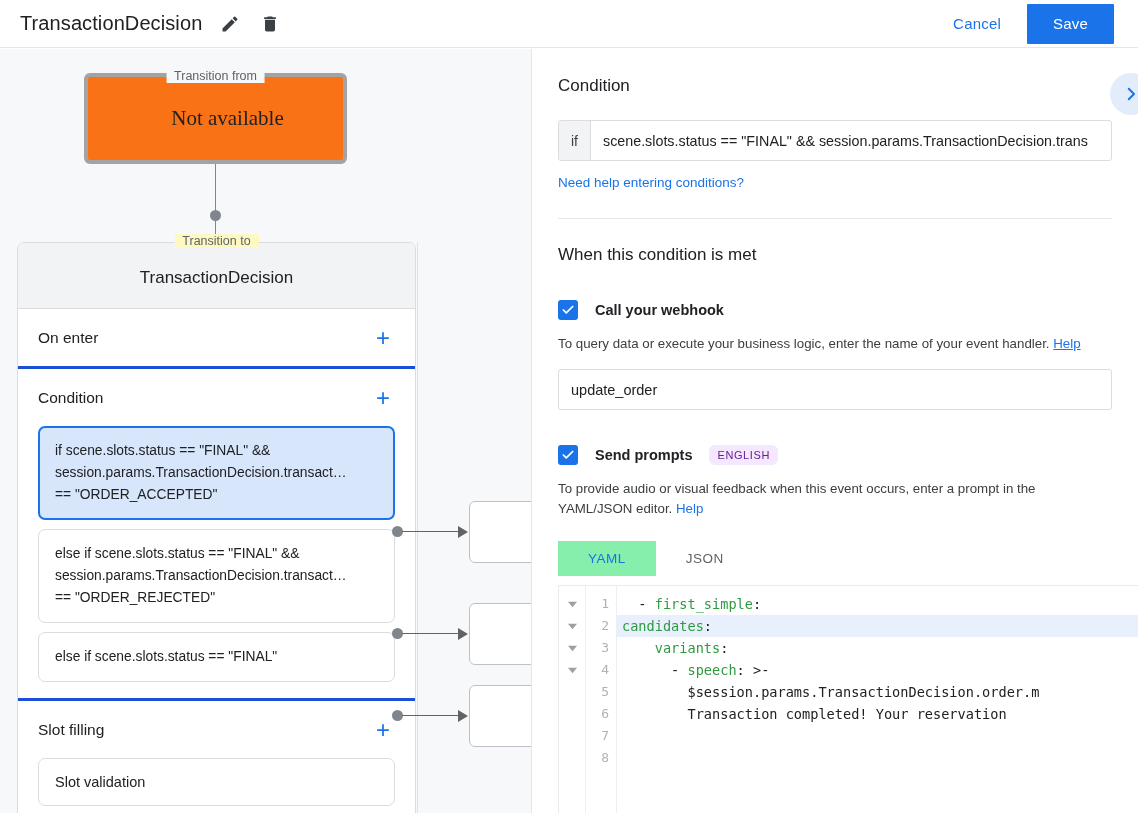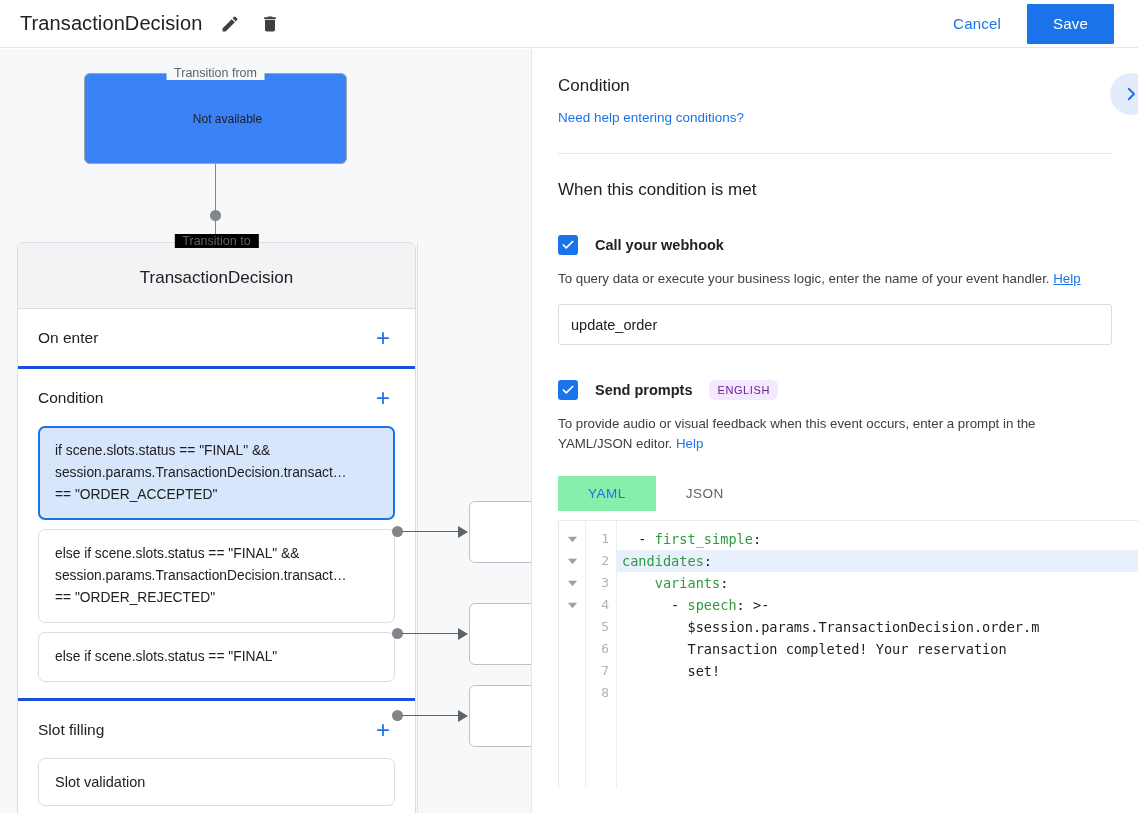--- a/index.html
+++ b/index.html
@@ -40,31 +40,31 @@
 
   
   .graph-pane {
     position: absolute; left: 0; top: 49px; width: 531px; height: 764px;
     background: #f6f8f9; overflow: hidden;
   }
   .graph-inner { position: absolute; left: 0; top: 0; width: 700px; height: 880px; }
 
   .fieldset-box {
     position: absolute;
-    border: 1px solid #a3a3a3; border-radius: 6px; background: #3b82f6; padding-left: 24px;
+    border: 4px solid #a3a3a3; border-radius: 6px; background: #f97316; padding-left: 24px;
   }
   .fieldset-legend {
     position: absolute; top: -8px; left: 50%; transform: translateX(-50%);
     background: #f6f8f9; padding: 0 8px; font-size: 12.5px; color: #5f6368;
     white-space: nowrap;
   }
   #box-from { left: 84px; top: 24px; width: 263px; height: 91px; }
   #box-from .body {
     display: flex; align-items: center; justify-content: center; height: 100%;
-    font-size: 12px; color: #202124;
+    font-size: 21px; color: #202124; font-family: Liberation Serif, serif;
   }
 
   
   .conn-line {
     position: absolute; left: 215px; top: 115px; width: 1px; height: 87px;
     background: #80868b;
   }
   .conn-dot {
     position: absolute; left: 210px; top: 161px; width: 11px; height: 11px;
     border-radius: 50%; background: #80868b;
@@ -75,21 +75,21 @@
     border-top: 11px solid #80868b;
   }
 
   
   #card-to {
     position: absolute; left: 17px; top: 193px; width: 399px; min-height: 600px;
     border: 1px solid #dadce0; border-radius: 7px; background: #fff;
   }
   #card-to .legend {
     position: absolute; top: -9px; left: 50%; transform: translateX(-50%);
-    background: #000000; padding: 0 8px; font-size: 12.5px; color: #5f6368;
+    background: #fef9c3; padding: 0 8px; font-size: 12.5px; color: #5f6368;
   }
   .to-header {
     background: #f1f3f4; border-radius: 6px 6px 0 0;
     padding: 25px 0 20px; text-align: center;
     border-bottom: 1px solid #dadce0;
   }
   .to-header .name { font-size: 17px; color: #202124; }
   .to-header .sub { font-size: 12.5px; color: #5f6368; margin-top: 5px; }
 
   .sec { border-bottom: 3px solid #1d4ed8; padding: 0 20px; }
@@ -331,20 +331,24 @@
 
   <div class="detail-sec">
     <div class="detail-title">Condition</div>
 
     <div class="collapse-fab">
       <svg width="18" height="18" viewBox="0 0 24 24" fill="none" stroke="#1a73e8" stroke-width="2.6" stroke-linecap="round" stroke-linejoin="round">
           <polyline points="9 5 16 12 9 19"></polyline>
         </svg>
     </div>
 
+    <div class="if-row">
+      <div class="if-label">if</div>
+      <input class="if-input" value="scene.slots.status == &quot;FINAL&quot; &amp;&amp; session.params.TransactionDecision.trans" style="">
+    </div>
 
     <a class="link help-link">Need help entering conditions?</a>
     <div class="divider"></div>
   </div>
 
   <div class="detail-sec">
     <div class="sub-title">When this condition is met</div>
 
     <div class="check-row">
       <div class="checkbox">
@@ -418,18 +422,17 @@
           <div>7</div>
           <div>8</div>
         </div>
       <div class="code">
           <div class="ln">  - <span class="k">first_simple</span>:</div>
           <div class="ln hl"><span class="k">candidates</span>:</div>
           <div class="ln">    <span class="k">variants</span>:</div>
           <div class="ln">      - <span class="k">speech</span>: &gt;-</div>
           <div class="ln">        $session.params.TransactionDecision.order.m</div>
           <div class="ln">        Transaction completed! Your reservation</div>
-          <div class="ln">        set!</div>
           <div class="ln"></div>
         </div>
     </div>
   </div>
 </div>
 
 </body></html>

